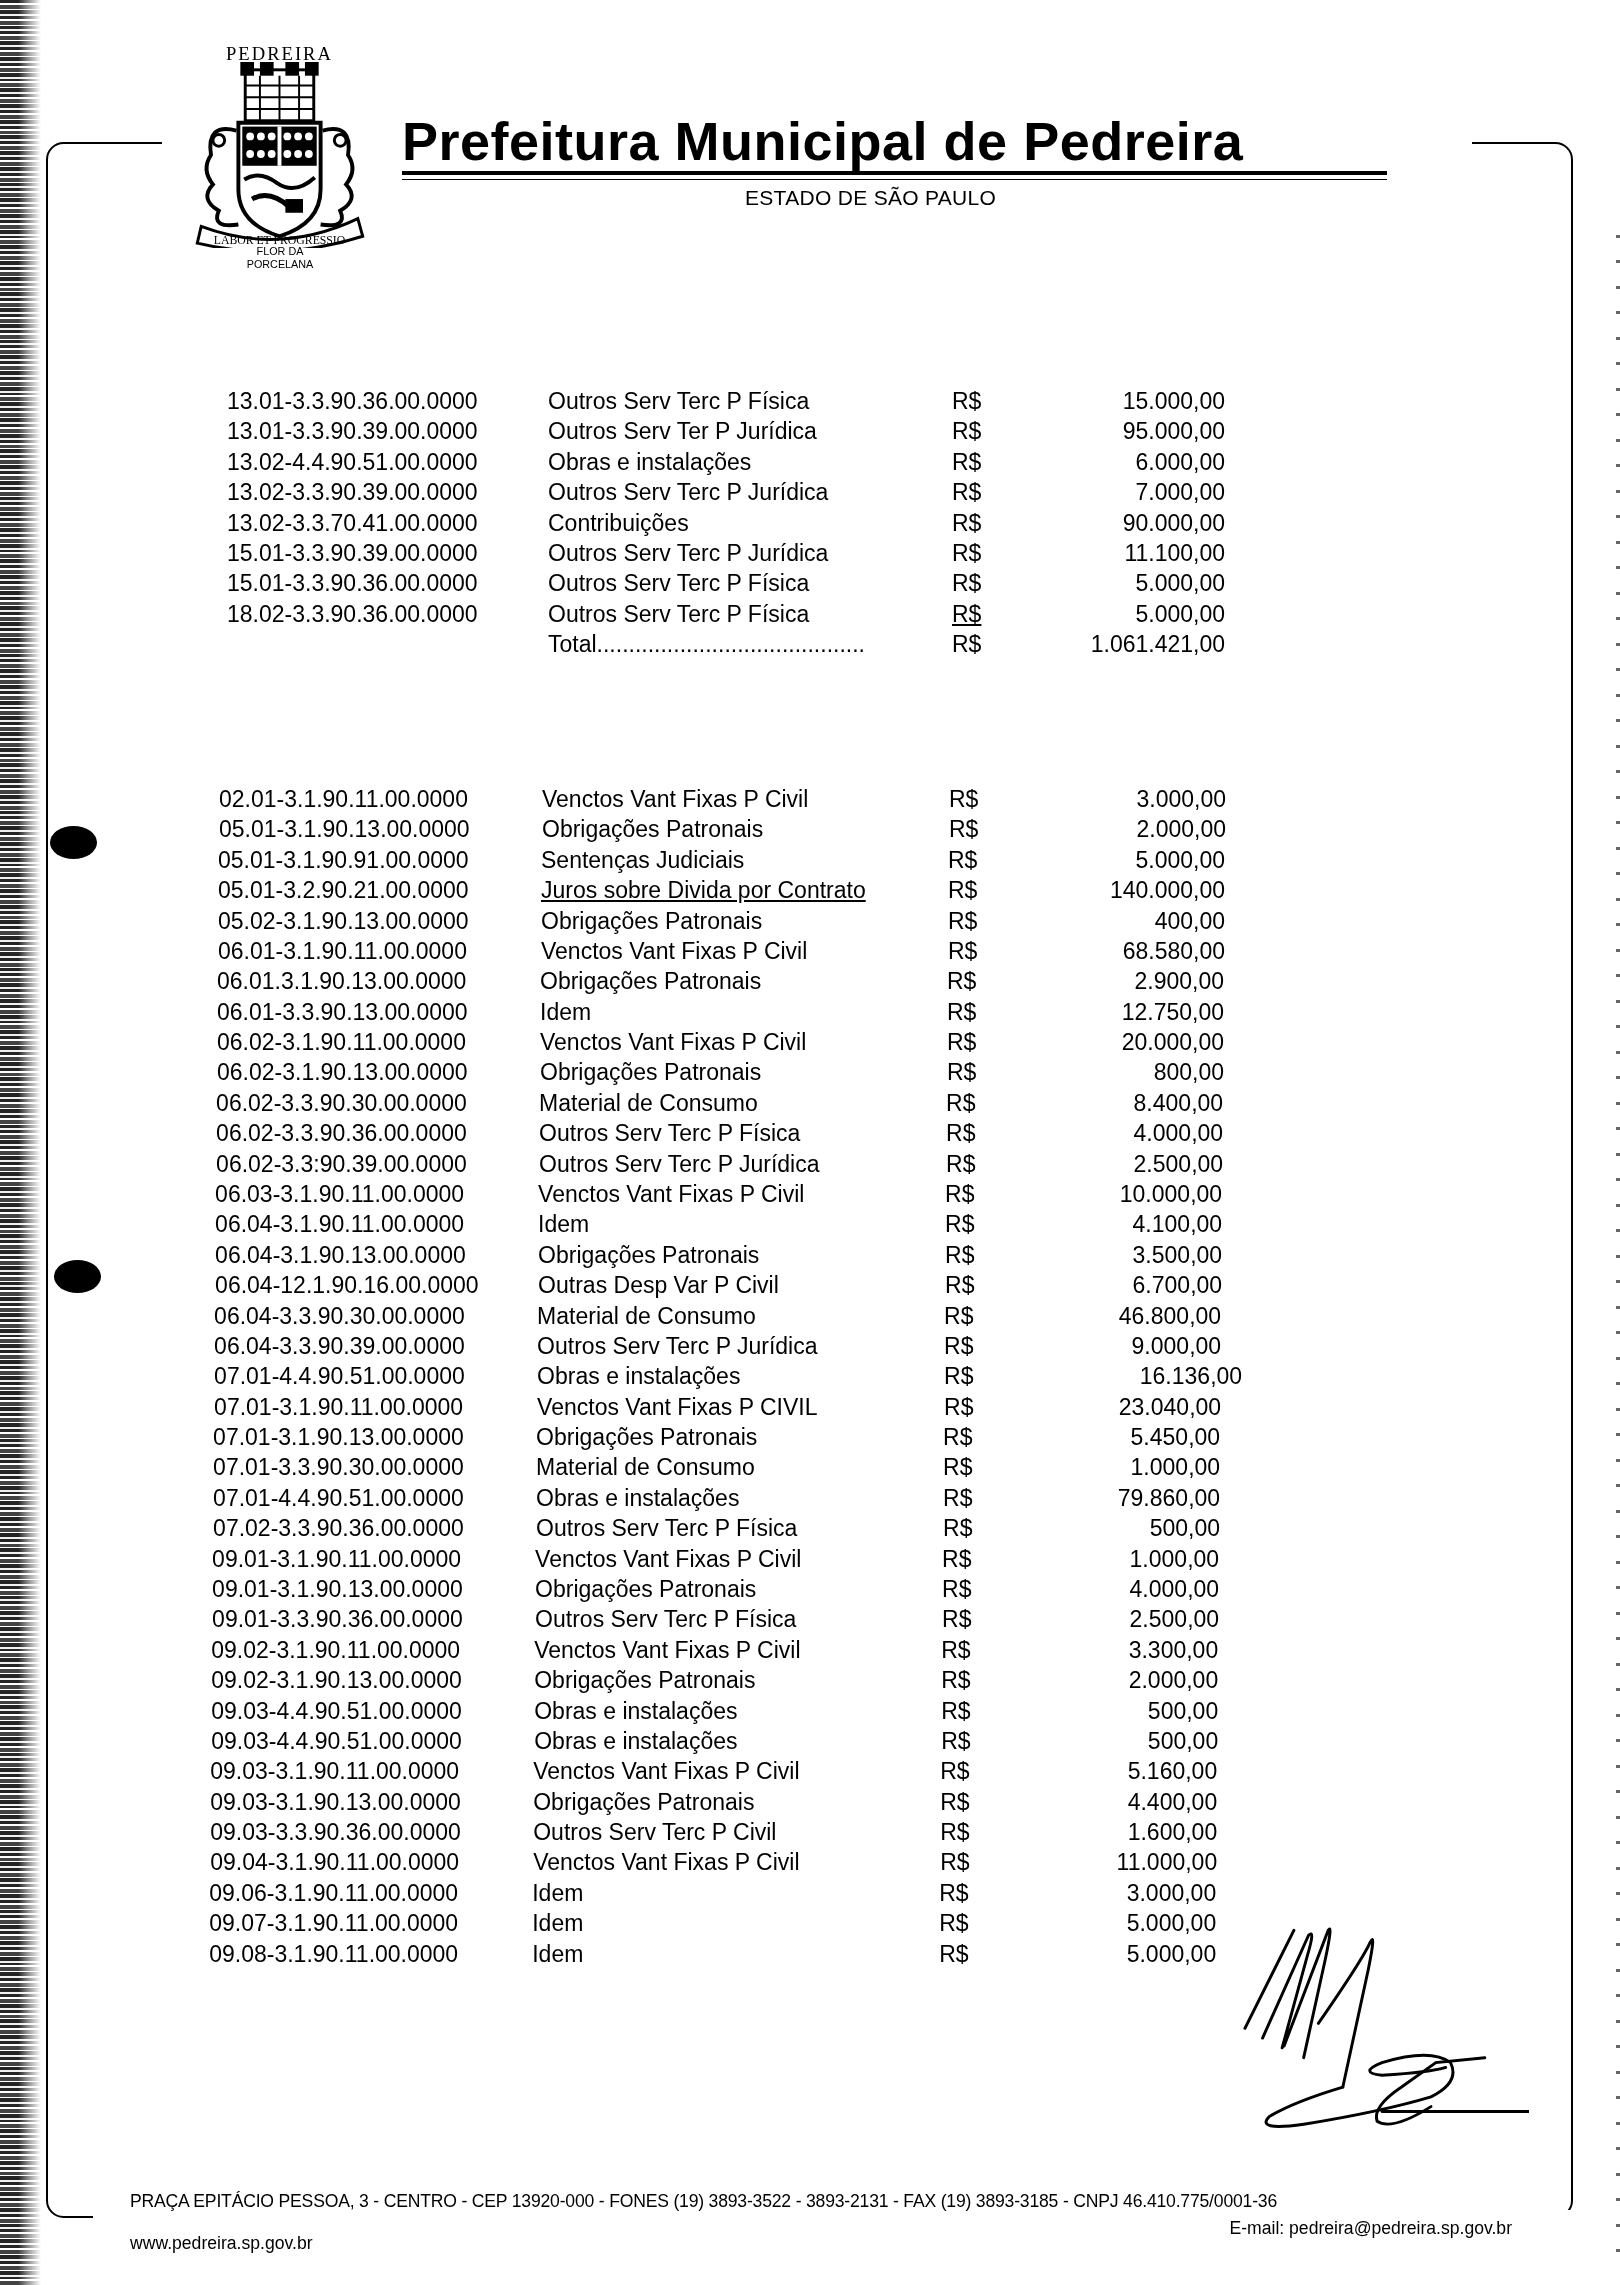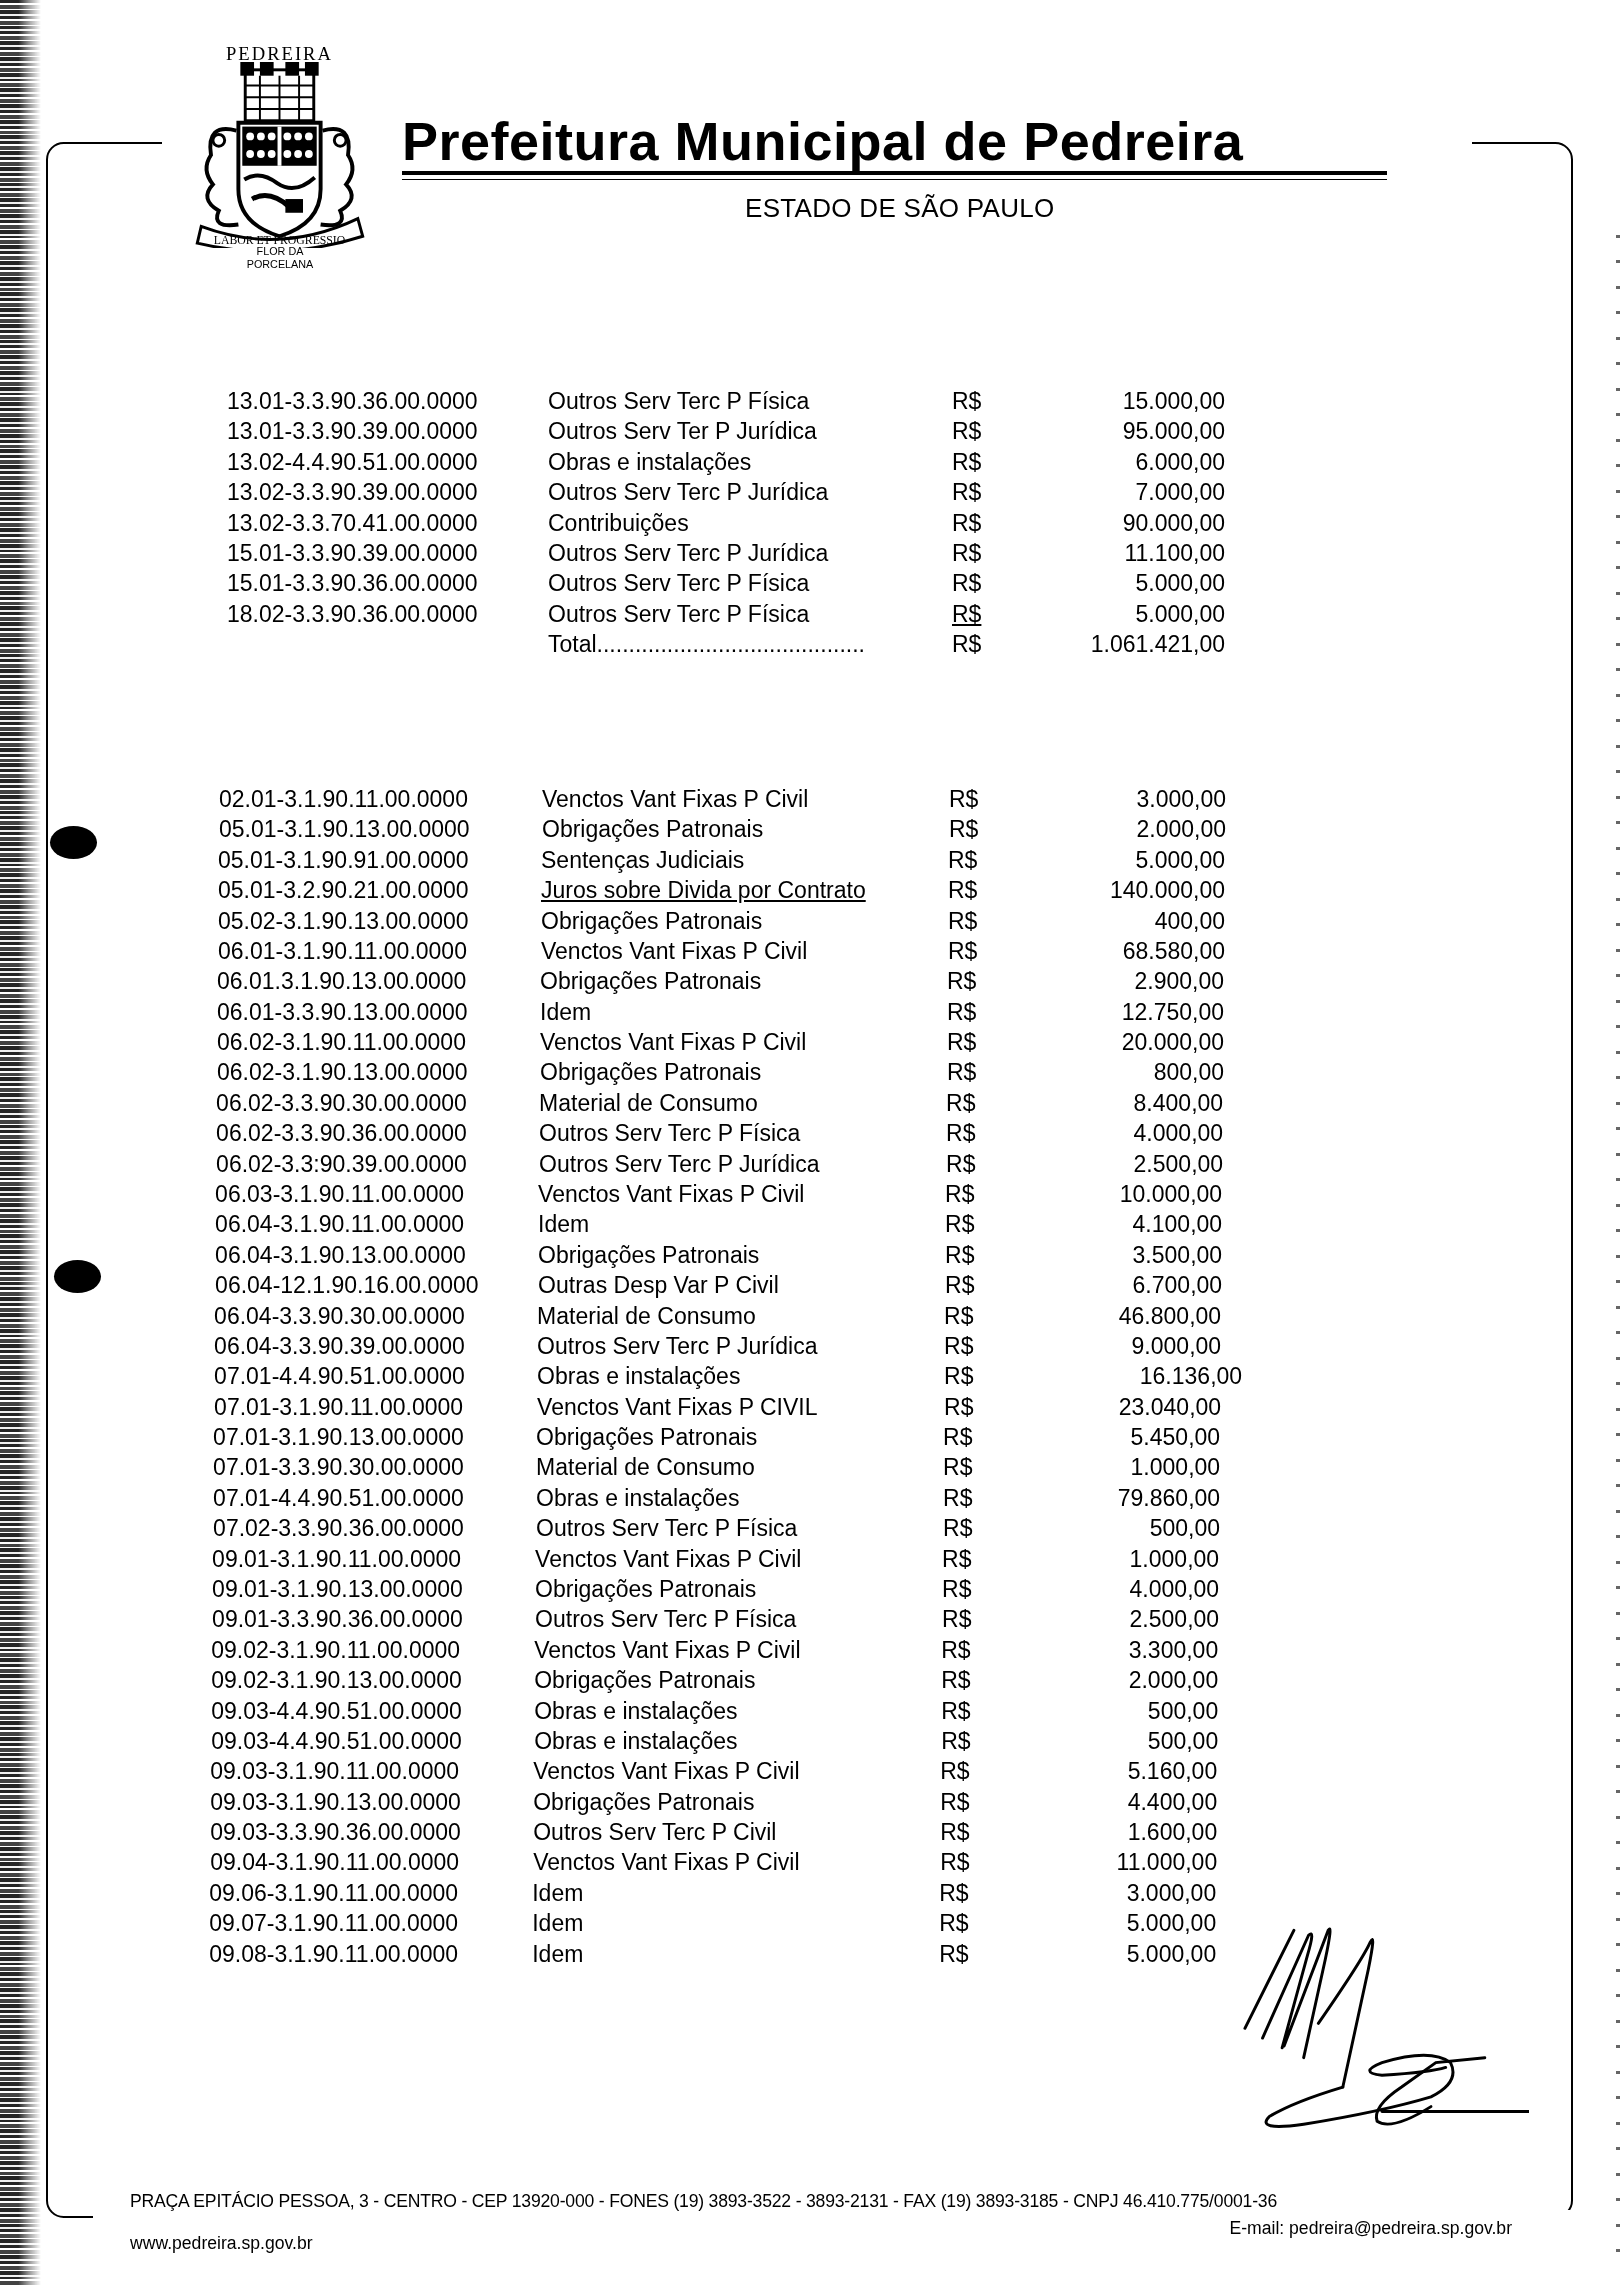--- a/index.html
+++ b/index.html
@@ -28,21 +28,21 @@
     .logo { position: absolute; left: 162px; top: 29px; width: 235px; height: 245px; }
     .logo .pedreira-arc { position: absolute; top: 13.7px; left: 39px; width: 157px; text-align: center;
       font-family: "Liberation Serif", serif; font-size: 18.6px; letter-spacing: 2px; }
     .logo .flor { position: absolute; top: 216px; left: 69px; width: 98px; text-align: center; font-size: 10.8px; line-height: 12.7px; }
     .logo svg { position: absolute; left: 0; top: 33px; }
 
     .title { position: absolute; left: 402px; top: 110px; width: 1078px; font-size: 54px; font-weight: bold;
       letter-spacing: 0.5px; white-space: nowrap; font-family: "Liberation Sans", sans-serif; }
     .title-rule-1 { position: absolute; left: 402px; top: 171px; width: 985px; height: 3.9px; background: #000; }
     .title-rule-2 { position: absolute; left: 402px; top: 179px; width: 985px; height: 1px; background: #000; }
-    .subtitle { position: absolute; left: 745px; top: 193px; font-size: 26px; letter-spacing: 0.3px; }
+    .subtitle { position: absolute; left: 745px; top: 186px; font-size: 21px; letter-spacing: 0.3px; }
 
     
     .rows { position: absolute; }
     .row { position: absolute; height: 30px; font-size: 23px; white-space: nowrap; line-height: 30px; }
     .row .code { position: absolute; left: 0; }
     .row .desc { position: absolute; }
     .row .cur { position: absolute; }
     .row .amt { position: absolute; text-align: right; width: 196px; }
     .row.total .desc, .row.total .cur, .row.total .amt { font-weight: normal; }
     .cur.underlined { text-decoration: underline; }

